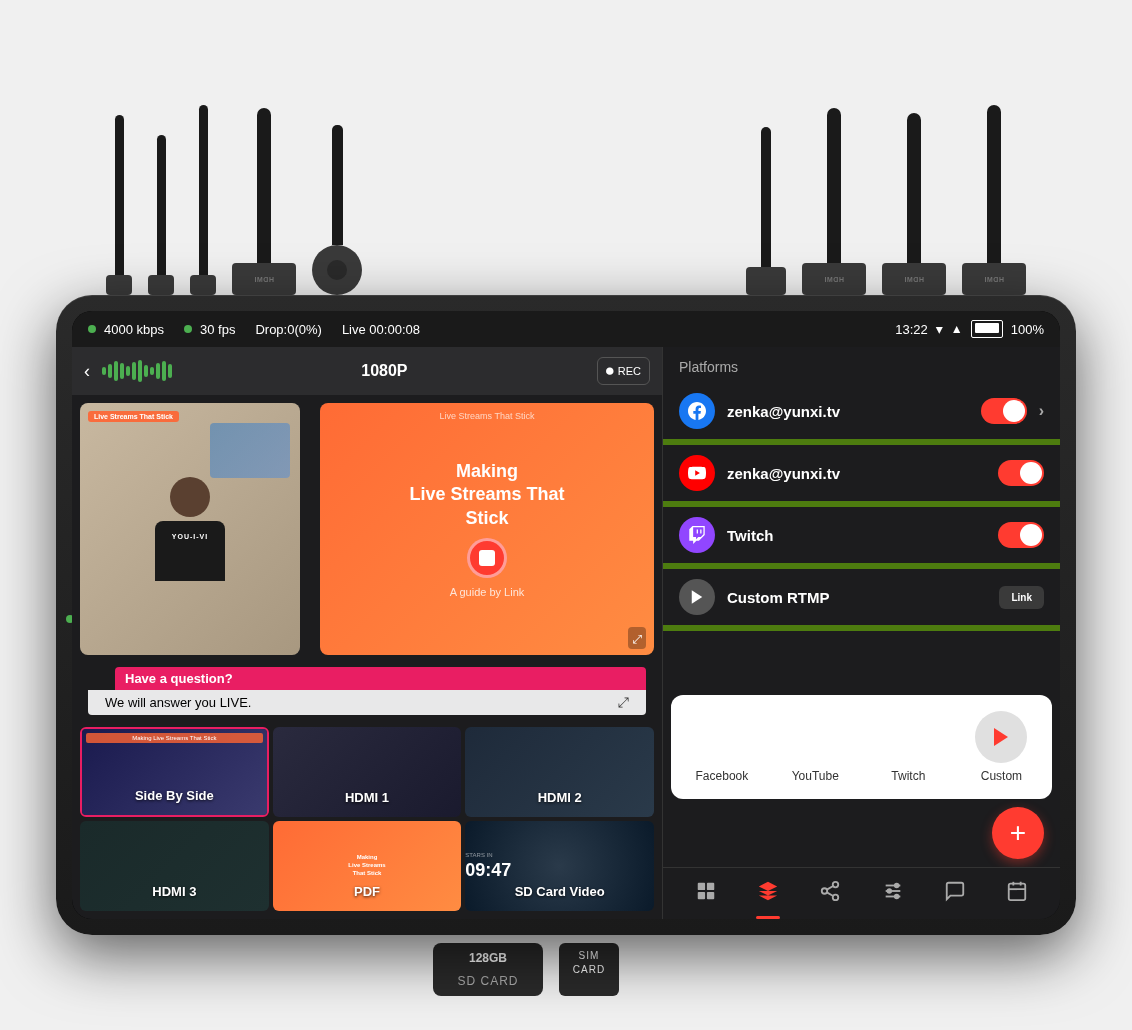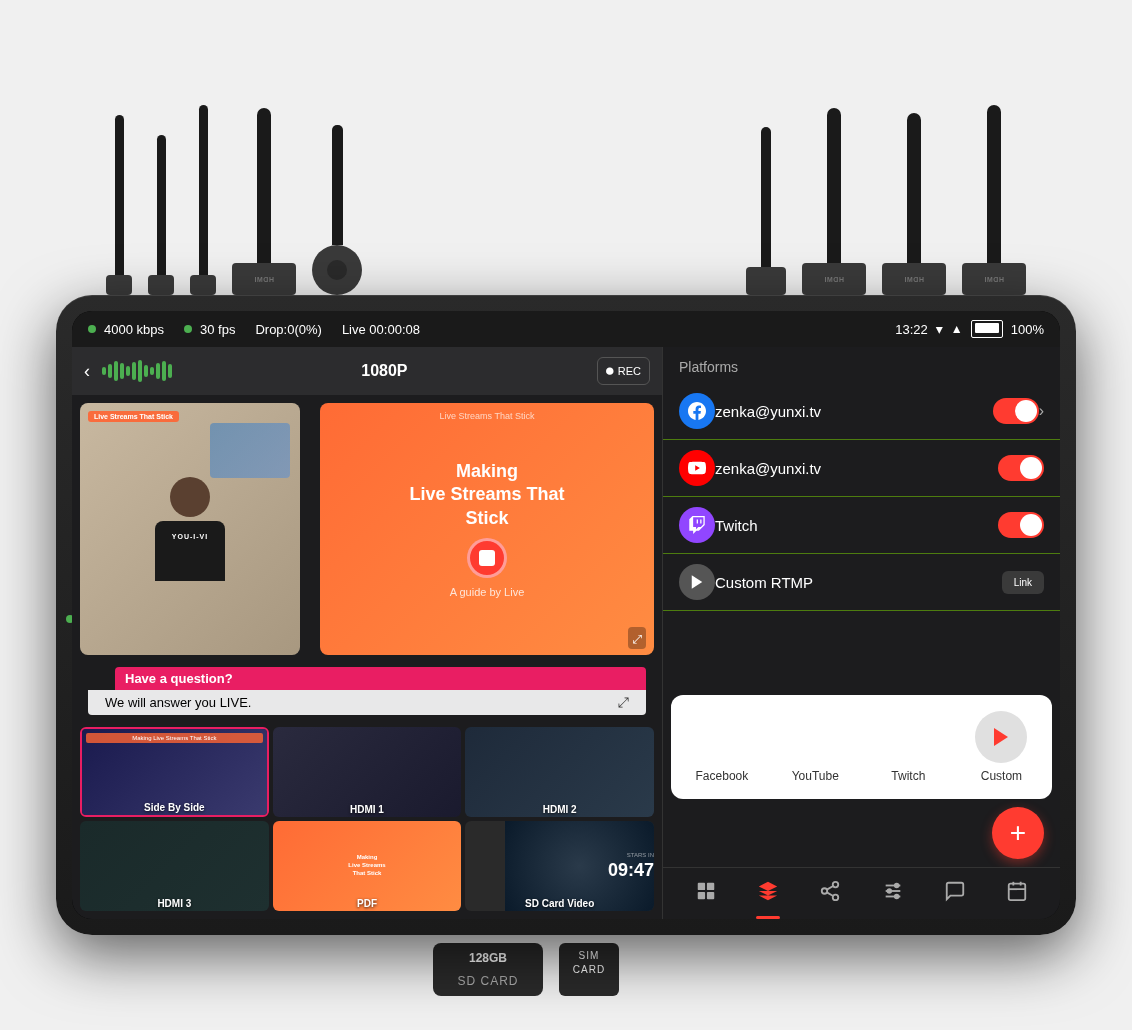--- a/index.html
+++ b/index.html
@@ -241,26 +241,26 @@
       display: flex;
       align-items: flex-end;
     }
 
     .thumb-item.selected {
       border: 2px solid #e91e63;
     }
 
     .thumb-label {
       position: absolute;
-      bottom: 2px;
+      bottom: 12px;
       left: 0;
       right: 0;
       text-align: center;
       color: #fff;
-      font-size: 10px;
+      font-size: 13px;
       font-weight: 600;
       text-shadow: 0 1px 3px rgba(0,0,0,0.8);
     }
 
     
     .right-panel {
       flex: 1;
       background: #1c1c1e;
       border-left: 1px solid #333;
       display: flex;
@@ -276,21 +276,23 @@
 
     .platform-list {
       flex: 1;
       overflow-y: auto;
     }
 
     .platform-item {
       display: flex;
       align-items: center;
       padding: 10px 16px;
-      border-bottom: 1px solid #4d7c0f;
+      gap: 12px;
+      border-bottom: 6px solid #4d7c0f;
+      font-weight: bold;
     }
 
     .platform-icon {
       width: 36px;
       height: 36px;
       border-radius: 50%;
       display: flex;
       align-items: center;
       justify-content: center;
       flex-shrink: 0;
@@ -781,21 +783,21 @@
                 <div style="color:rgba(255,255,255,0.7); font-size:9px; text-align:center;">Live Streams That Stick</div>
               </div>
               <div class="preview-right-title">
                 <span>Making</span><br>
                 <span>Live Streams That</span><br>
                 <span>Stick</span>
               </div>
               <div class="record-circle">
                 <div style="width:16px; height:16px; background:#fff; border-radius:3px;"></div>
               </div>
-              <div class="preview-right-sub">A guide by Live</div>
+              <div class="preview-right-sub">A guide by Link</div>
 
               <div style="position:absolute; bottom:6px; right:8px; background:rgba(0,0,0,0.3); border-radius:4px; padding:2px 4px;">
                 <span style="color:#fff; font-size:12px;">⤢</span>
               </div>
             </div>
           </div>
 
           <div class="text-overlay">
             <div class="question-bar">Have a question?</div>
             <div class="answer-bar">
@@ -829,21 +831,21 @@
             </div>
 
             <div class="thumb-item">
               <div style="width:100%;height:100%;background:linear-gradient(135deg,#ff6b35,#ff8c42);display:flex;flex-direction:column;align-items:center;justify-content:center;padding:4px;">
                 <div style="color:#fff;font-size:6px;font-weight:700;text-align:center;line-height:1.3;">Making<br>Live Streams<br>That Stick</div>
               </div>
               <div class="thumb-label">PDF</div>
             </div>
 
             <div class="thumb-item">
-              <div style="width:100%;height:100%;background:radial-gradient(circle at 50% 50%, #2a3a4a,#0a1a2a);display:flex;flex-direction:column;align-items:flex-end;justify-content:center;margin-left:40px;">
+              <div style="width:100%;height:100%;background:radial-gradient(circle at 50% 50%, #2a3a4a,#0a1a2a);display:flex;flex-direction:column;align-items:flex-start;justify-content:center;">
                 <div style="color:rgba(255,255,255,0.5);font-size:6px;text-align:center;margin-bottom:2px;">STARS IN</div>
                 <div style="color:#fff;font-size:18px;font-weight:700;">09:47</div>
               </div>
               <div class="thumb-label">SD Card Video</div>
             </div>
           </div>
         </div>
 
         <div class="right-panel">
           <div class="platforms-header">Platforms</div>

